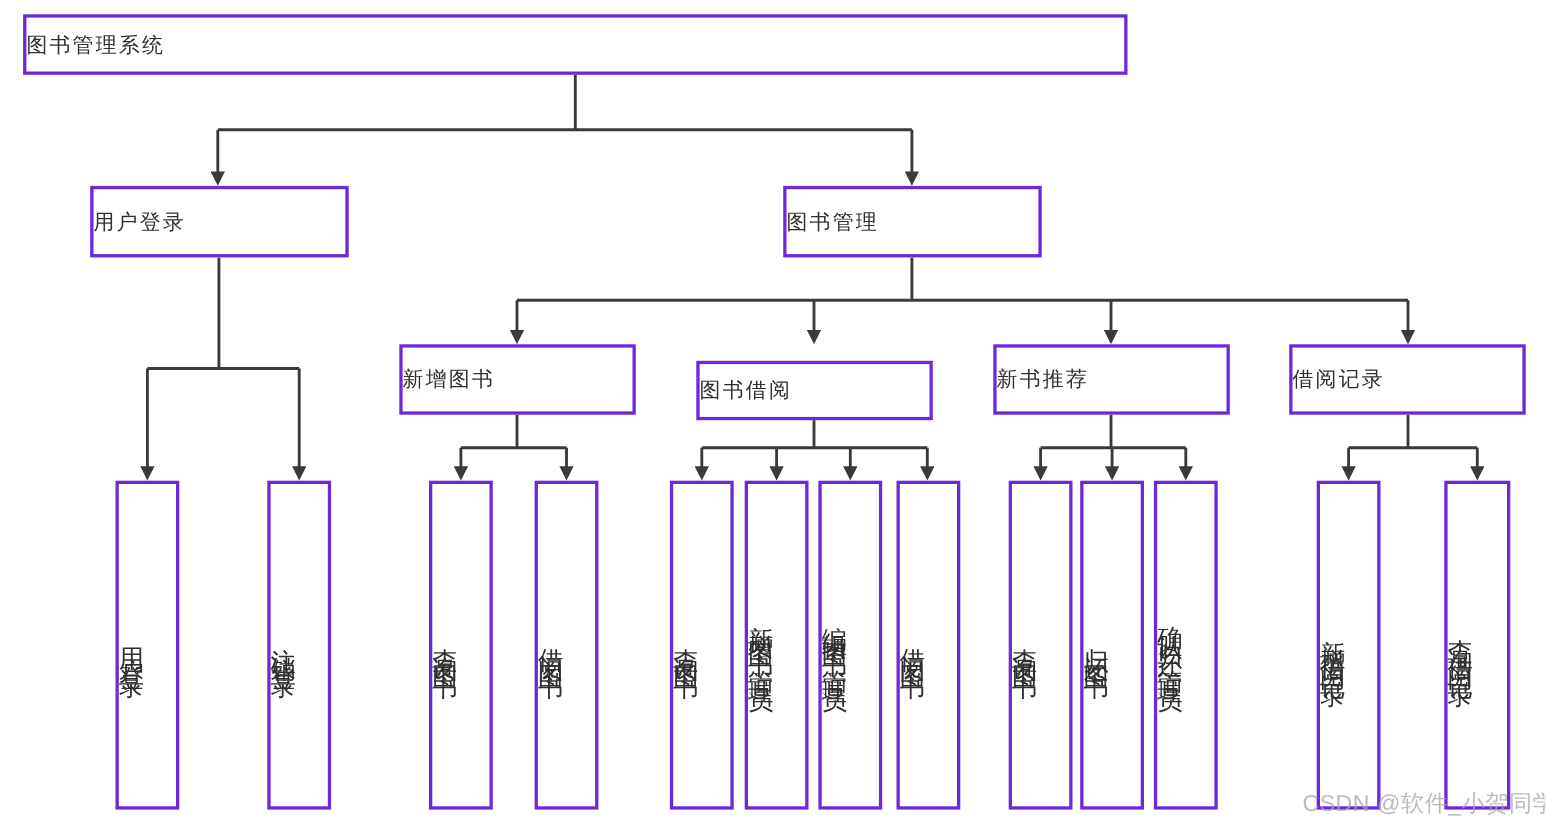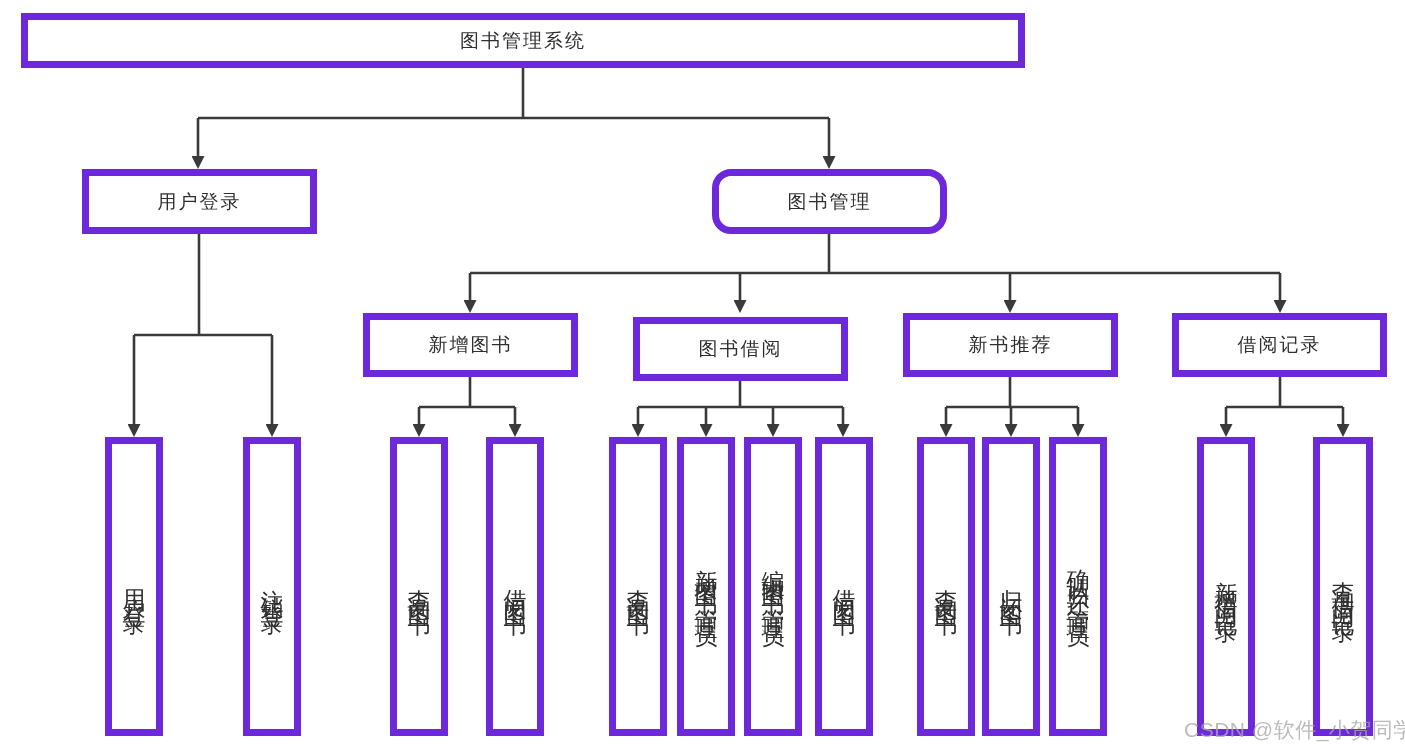--- a/index.html
+++ b/index.html
@@ -14,25 +14,25 @@
   .connectors {
     position: absolute;
     left: 0; top: 0;
     width: 1405px; height: 747px;
     pointer-events: none;
   }
   .connectors line { stroke: #3a3a3a; stroke-width: 2.6; }
   .node {
     position: absolute;
     box-sizing: border-box;
-    border: 7px solid #6d28d9;
+    border: 3px solid #6d28d9;
     background: #ffffff;
     display: flex;
     align-items: center;
-    justify-content: center;
+    justify-content: flex-start;
     color: #2f2f2f;
   }
   .hnode span {
     font-size: 19px;
     letter-spacing: 2px;
     white-space: nowrap;
   }
   .vnode span {
     writing-mode: vertical-rl;
     text-orientation: mixed;
@@ -105,28 +105,28 @@
     <line x1="1343" y1="407" x2="1343" y2="433" marker-end="url(#arrow)"></line>
   </svg>
 
   <div class="node hnode" style="left:21px; top:13px; width:1004px; height:55px;">
     <span>图书管理系统</span>
   </div>
 
   <div class="node hnode" style="left:82px; top:169px; width:235px; height:65px;">
     <span>用户登录</span>
   </div>
-  <div class="node hnode" style="left:712px; top:169px; width:235px; height:65px;border-radius:19px;">
+  <div class="node hnode" style="left:712px; top:169px; width:235px; height:65px;">
     <span>图书管理</span>
   </div>
 
   <div class="node hnode" style="left:363px; top:313px; width:215px; height:64px;">
     <span>新增图书</span>
   </div>
-  <div class="node hnode" style="left:633px; top:317px; width:215px; height:64px;font-family:Liberation Mono, monospace;">
+  <div class="node hnode" style="left:633px; top:328px; width:215px; height:54px;font-family:Liberation Mono, monospace;">
     <span>图书借阅</span>
   </div>
   <div class="node hnode" style="left:903px; top:313px; width:215px; height:64px;">
     <span>新书推荐</span>
   </div>
   <div class="node hnode" style="left:1172px; top:313px; width:215px; height:64px;">
     <span>借阅记录</span>
   </div>
 
   <div class="node vnode" style="left:105px; top:437px; width:58px; height:299px;">

